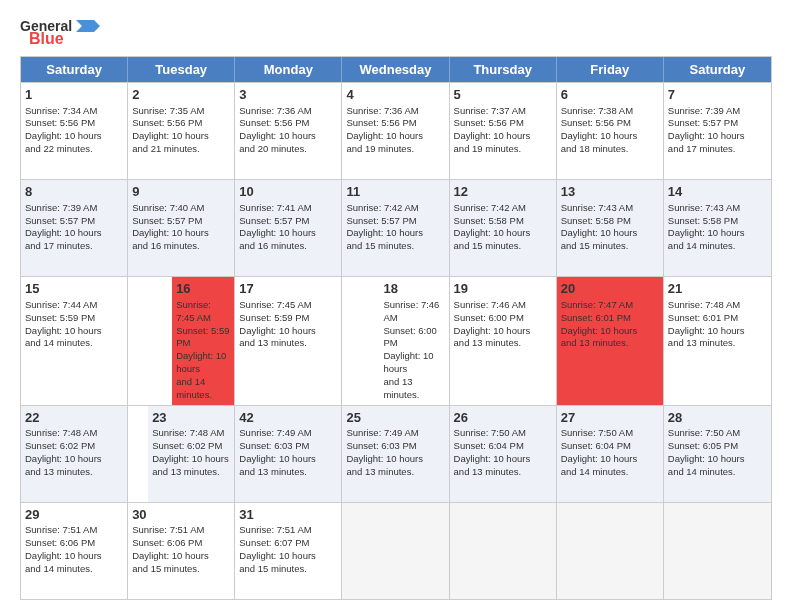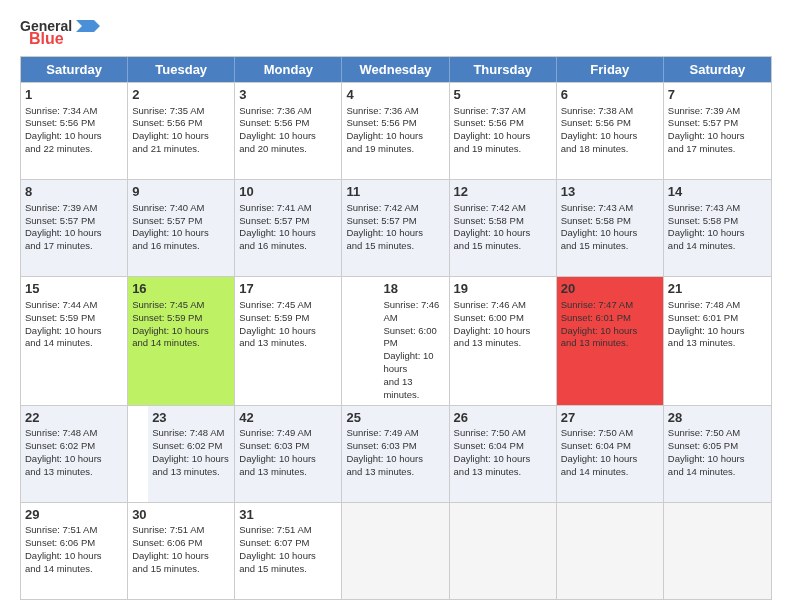--- a/index.html
+++ b/index.html
@@ -178,21 +178,21 @@
           <div class="cal-cell" style="background: rgb(238, 242, 248);"><span class="day-num">14</span><span style="white-space: pre-line;">Sunrise: 7:43 AM
 Sunset: 5:58 PM
 Daylight: 10 hours
 and 14 minutes.</span></div>
         </div>
         <div class="cal-row">
           <div class="cal-cell" style="background: rgb(255, 255, 255);"><span class="day-num">15</span><span style="white-space: pre-line;">Sunrise: 7:44 AM
 Sunset: 5:59 PM
 Daylight: 10 hours
 and 14 minutes.</span></div>
-          <div class="cal-cell" style="background: #bef264;"><span class="day-num">16</span><span style="white-space: pre-line;">Sunrise: 7:45 AM
+          <div class="cal-cell" style="background: #ef4444; margin-left: 44px;"><span class="day-num">16</span><span style="white-space: pre-line;">Sunrise: 7:45 AM
 Sunset: 5:59 PM
 Daylight: 10 hours
 and 14 minutes.</span></div>
           <div class="cal-cell" style="background: rgb(255, 255, 255);"><span class="day-num">17</span><span style="white-space: pre-line;">Sunrise: 7:45 AM
 Sunset: 5:59 PM
 Daylight: 10 hours
 and 13 minutes.</span></div>
           <div class="cal-cell" style="background: rgb(255, 255, 255); margin-left: 37px;"><span class="day-num">18</span><span style="white-space: pre-line;">Sunrise: 7:46 AM
 Sunset: 6:00 PM
 Daylight: 10 hours

